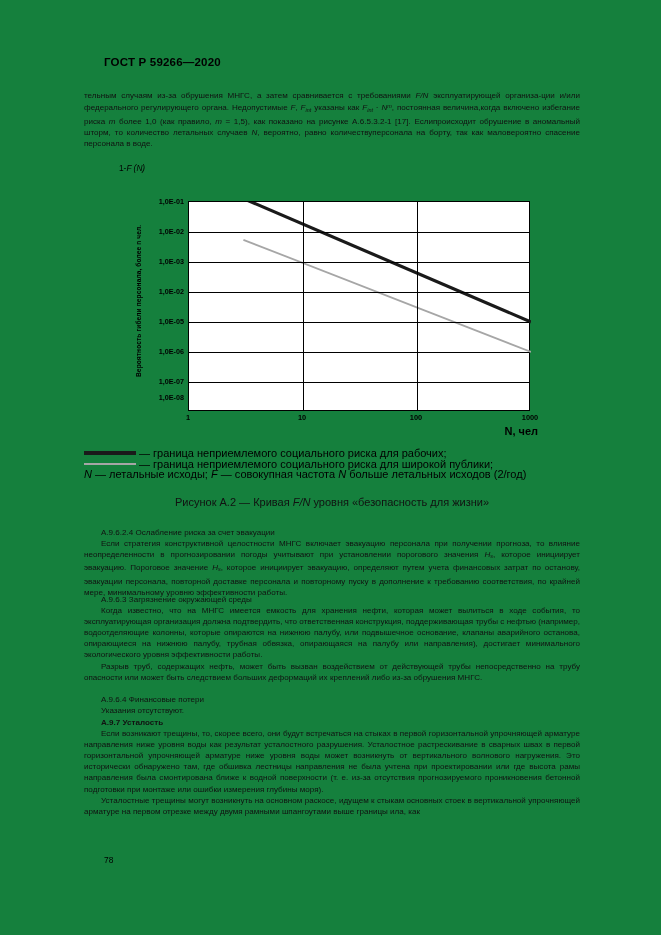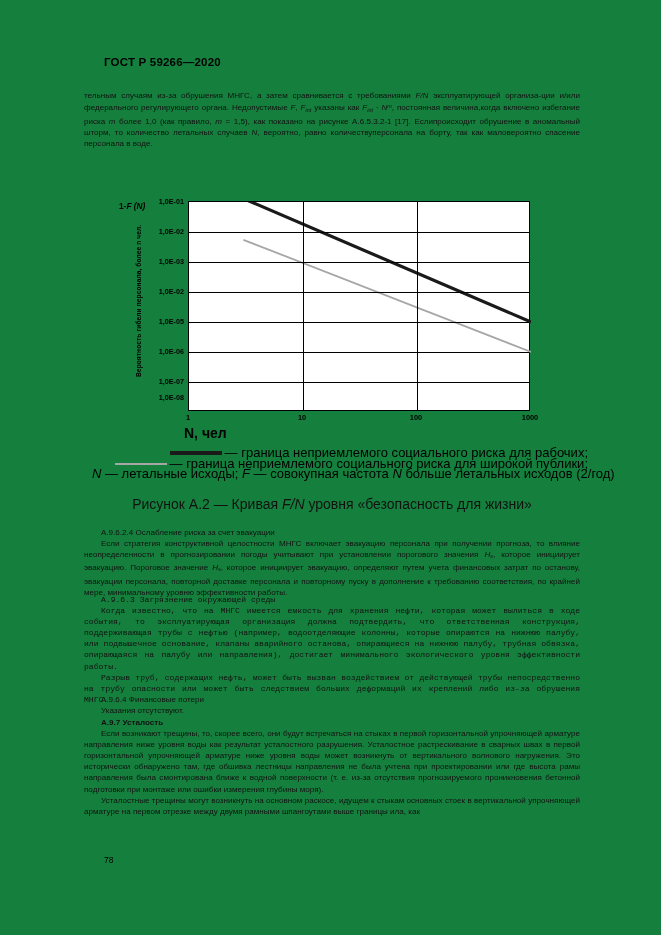--- a/index.html
+++ b/index.html
@@ -62,23 +62,22 @@
     left: 0;
     top: 163px;
     width: 496px;
     height: 370px;
   }
   .fn-label {
     position: absolute;
     left: 35px;
     top: 0px;
     font-size: 8.3px;
-    font-weight: bold;
-    color: #000;
-    margin-top: 38px;
+    font-weight: normal;
+    color: #000;
   }
   .fn-label .it { font-style: italic; }
   .chart-wrap {
     position: absolute;
     left: 0px;
     top: 16px;
     width: 496px;
     height: 260px;
   }
   .ytitle {
@@ -148,35 +147,35 @@
     position: absolute;
     top: 0;
     font-size: 7.4px;
     font-weight: bold;
     color: #000;
     transform: translateX(-50%);
     white-space: nowrap;
   }
   .xtitle {
     position: absolute;
-    left: 100px;
+    left: 112px;
     top: 246px;
     width: 342px;
+    text-align: right;
+    font-size: 11px;
+    font-weight: bold;
+    color: #000;
+  }
+  .legend {
+    position: absolute;
+    left: 0;
+    top: 285px;
+    width: 496px;
     text-align: left;
-    font-size: 14px;
-    font-weight: bold;
-    color: #000;
-  }
-  .legend {
-    position: absolute;
-    left: 8px;
-    top: 285px;
-    width: 496px;
-    text-align: right;
-    font-size: 13px;
+    font-size: 11px;
     color: #000;
     line-height: 10.5px;
   }
   .legend-row { display: block; white-space: nowrap; }
   .swatch-dark {
     display: inline-block;
     width: 52px;
     height: 4px;
     background: #1a1a1a;
     vertical-align: 2px;
@@ -189,21 +188,21 @@
     background: #a6a6a6;
     vertical-align: 3px;
     margin-right: 3px;
   }
   .fig-caption {
     position: absolute;
     left: 0;
     top: 333px;
     width: 496px;
     text-align: center;
-    font-size: 14px;
+    font-size: 11px;
     color: #111;
   }
   .page-number {
     position: absolute;
     left: 20px;
     top: 855px;
     font-size: 8.4px;
     color: #000;
   }
 </style>
@@ -270,21 +269,21 @@
       </div>
 
       <div class="fig-caption"><span>Рисунок А.2 — Кривая </span><span class="it">F/N</span><span> уровня «безопасность для жизни»</span></div>
     </div>
 
     <div class="para-block" style="top:527px;">
       <p class="body-text indent">А.9.6.2.4 Ослабление риска за счет эвакуации</p>
       <p class="body-text indent"><span>Если стратегия конструктивной целостности МНГС включает эвакуацию персонала при получении прогноза, то влияние неопределенности в прогнозировании погоды учитывают при установлении порогового значения </span><span class="it">H</span><sub>s</sub><span>, которое инициирует эвакуацию. Пороговое значение </span><span class="it">H</span><sub>s</sub><span>, которое инициирует эвакуацию, определяют путем учета финансовых затрат по останову, эвакуации персонала, повторной доставке персонала и повторному пуску в дополнение к требованию соответствия, по крайней мере, минимальному уровню эффективности работы.</span></p>
     </div>
 
-    <div class="para-block" style="top:594px;font-family:Liberation Mono, monospace;">
+    <div class="para-block" style="top:594px;">
       <p class="body-text indent">А.9.6.3 Загрязнение окружающей среды</p>
       <p class="body-text indent">Когда известно, что на МНГС имеется емкость для хранения нефти, которая может вылиться в ходе события, то эксплуатирующая организация должна подтвердить, что ответственная конструкция, поддерживающая трубы с нефтью (например, водоотделяющие колонны, которые опираются на нижнюю палубу, или подвышечное основание, клапаны аварийного останова, опирающиеся на нижнюю палубу, трубная обвязка, опирающаяся на палубу или направления), достигает минимального экологического уровня эффективности работы.</p>
       <p class="body-text indent">Разрыв труб, содержащих нефть, может быть вызван воздействием от действующей трубы непосредственно на трубу опасности или может быть следствием больших деформаций их креплений либо из-за обрушения МНГС.</p>
     </div>
 
     <div class="para-block" style="top:694px;">
       <p class="body-text indent">А.9.6.4 Финансовые потери</p>
       <p class="body-text indent">Указания отсутствуют.</p>
     </div>
 

